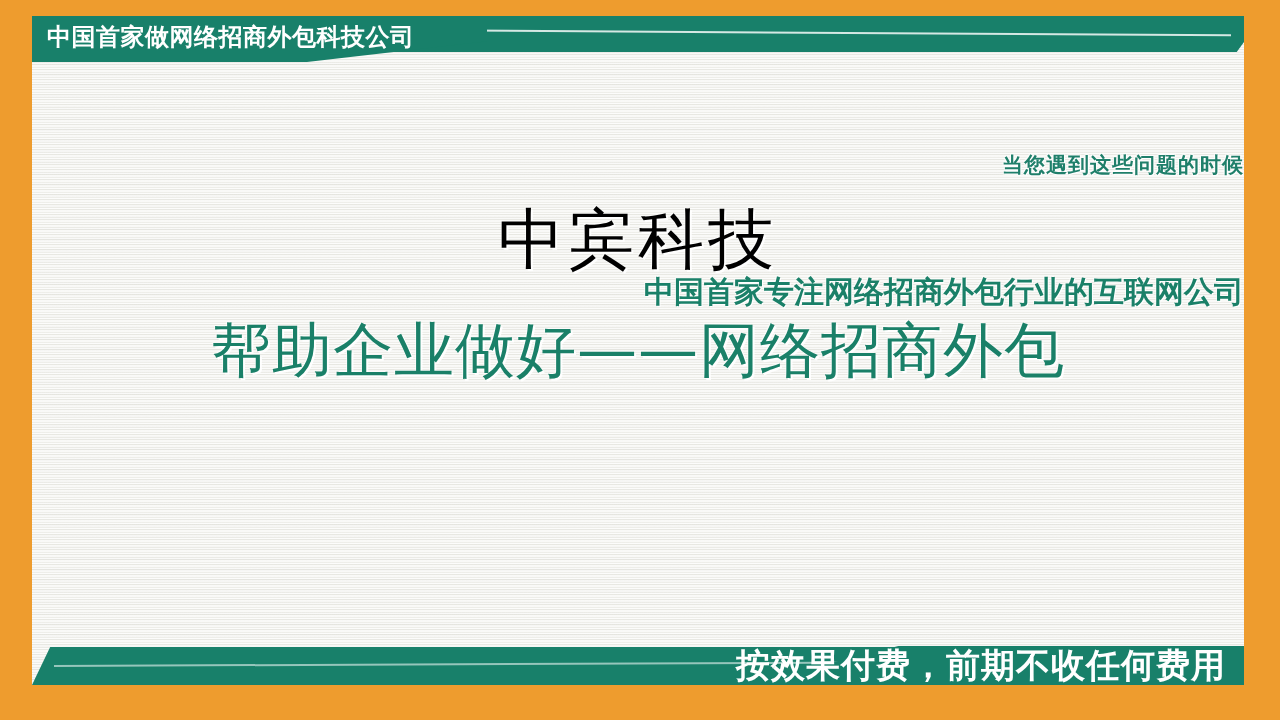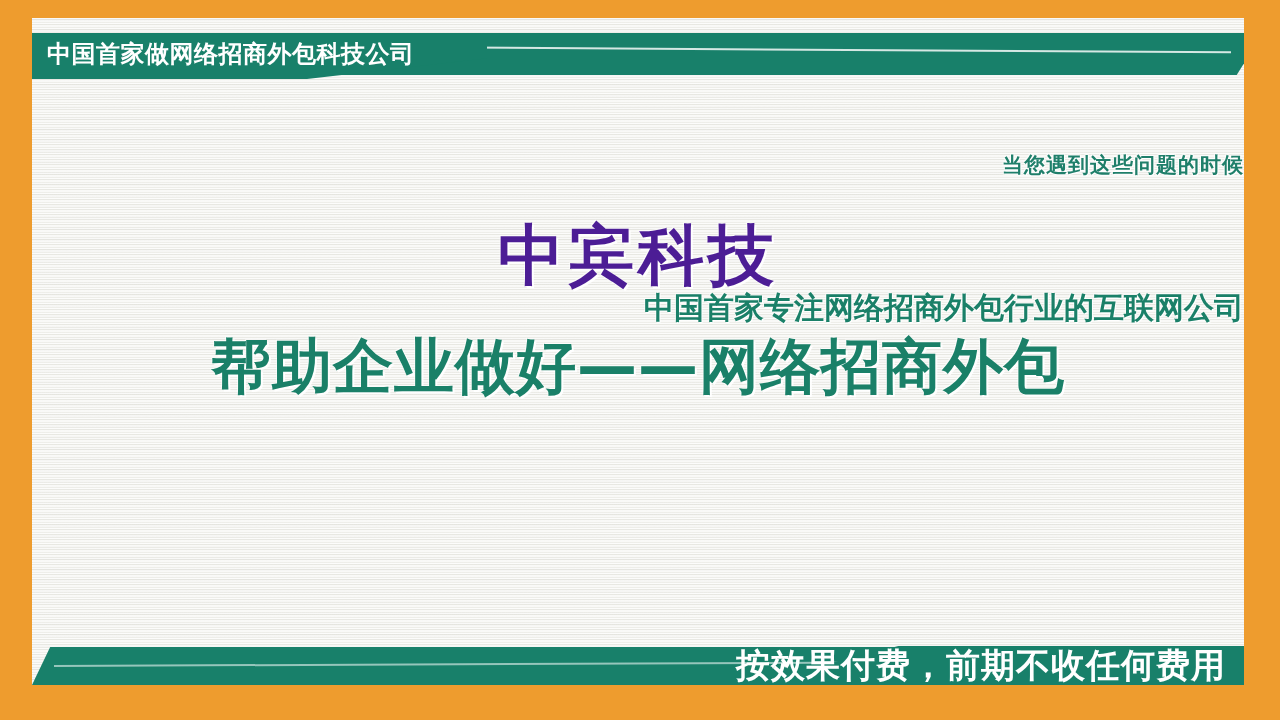--- a/index.html
+++ b/index.html
@@ -60,23 +60,23 @@
         rgba(0,0,0,0.0) 3px,
         rgba(0,0,0,0.0) 11px
       );
     pointer-events: none;
   }
 
   
   .top-band {
     position: absolute;
     left: 32px;
-    top: 33px;
-    width: 1212px;
-    height: 42px;
+    top: 16px;
+    width: 1212px;
+    height: 36px;
   }
   .top-band-bar {
     position: absolute;
     left: 0;
     top: 0;
     width: 100%;
     height: 100%;
     background: #18806a;
     clip-path: polygon(0 0, 100% 0, 100% 72%, 99.4% 100%, 0 100%);
   }
@@ -126,24 +126,24 @@
     letter-spacing: 1px;
     line-height: 30px;
     text-shadow:
        1px 1px 0 rgba(255,255,255,0.95),
       -1px -1px 0 rgba(255,255,255,0.6),
        1px -1px 0 rgba(255,255,255,0.6),
       -1px  1px 0 rgba(255,255,255,0.6);
     text-align: right;
   }
   .brand {
-    margin-top: 40px;
+    margin-top: 24px;
     font-size: 66px;
-    font-weight: bold;
-    color: #4c1d95;
+    font-weight: normal;
+    color: #000000;
     letter-spacing: 4px;
     line-height: 72px;
     text-shadow:
        2px 2px 0 rgba(255,255,255,0.9),
       -1px -1px 0 rgba(255,255,255,0.55);
   }
   .subline {
     margin-top: -4px;
     font-size: 30px;
     font-weight: bold;
@@ -151,21 +151,21 @@
     letter-spacing: 0px;
     line-height: 40px;
     text-shadow:
        1px 1px 0 rgba(255,255,255,0.95),
       -1px -1px 0 rgba(255,255,255,0.55);
     text-align: right;
   }
   .headline {
     margin-top: 2px;
     font-size: 60px;
-    font-weight: bold;
+    font-weight: normal;
     color: #1a8068;
     letter-spacing: 1px;
     line-height: 72px;
     white-space: nowrap;
     text-shadow:
        2px 2px 0 rgba(255,255,255,0.9),
       -1px -1px 0 rgba(255,255,255,0.55);
   }
 
   

